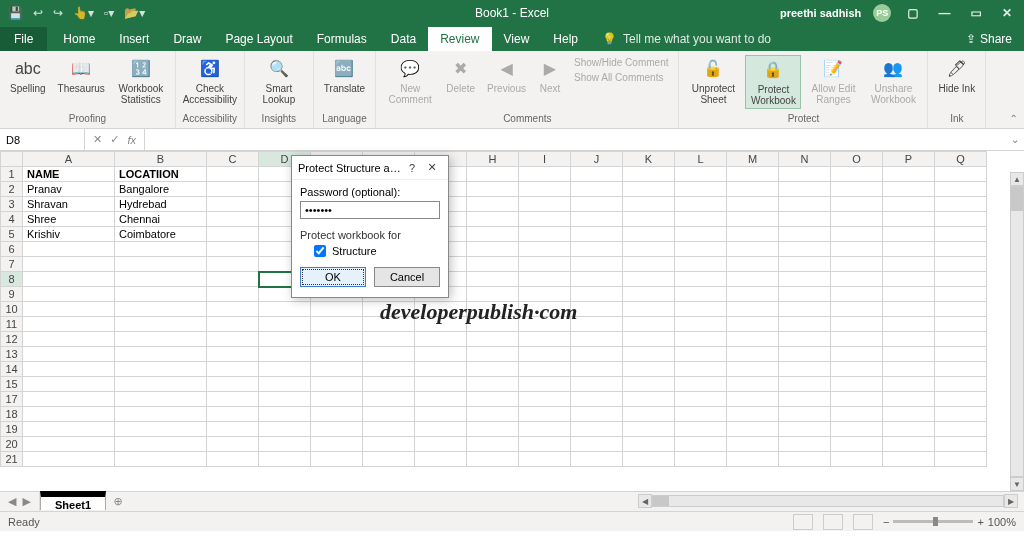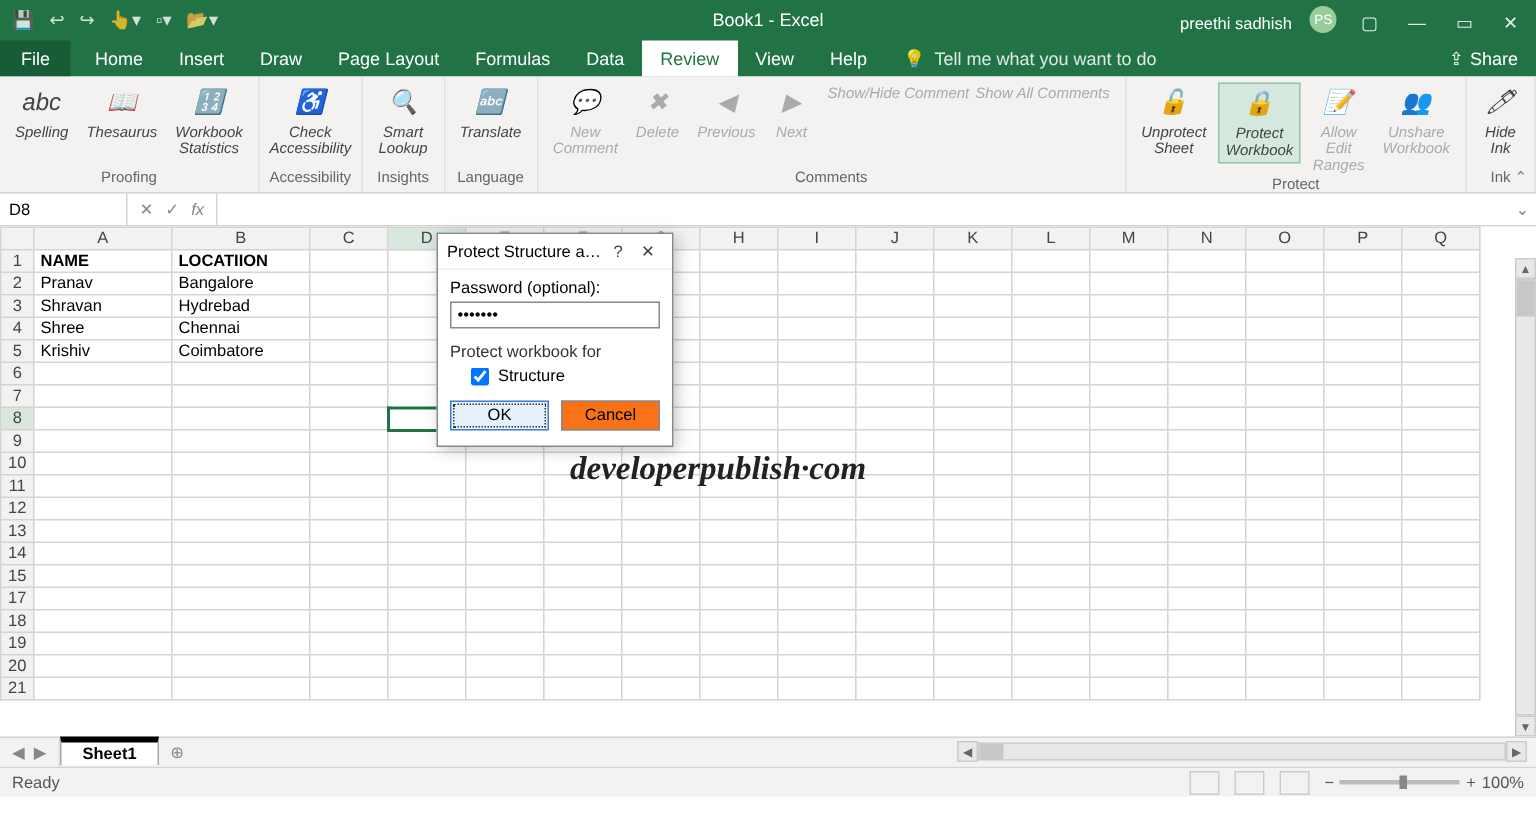--- a/index.html
+++ b/index.html
@@ -3,42 +3,42 @@
 <meta charset="utf-8">
 <style>
 * { margin: 0; padding: 0; box-sizing: border-box; font-family: "Segoe UI", Arial, sans-serif; }
 body { background: #fff; overflow: hidden; width: 1024px; height: 546px; position: relative; }
 
 
 .titlebar { background: #217346; height: 26px; display: flex; align-items: center; color: #fff; font-size: 11px; }
 .titlebar .qat { display: flex; align-items: center; gap: 10px; padding-left: 8px; }
 .titlebar .qat span { opacity: .8; font-size: 12px; }
 .titlebar .title { position: absolute; left: 50%; transform: translateX(-50%); font-size: 12px; }
-.titlebar .right { margin-left: auto; display: flex; align-items: flex-end; gap: 12px; padding-right: 8px; }
+.titlebar .right { margin-left: auto; display: flex; align-items: center; gap: 12px; padding-right: 8px; font-weight: bold; }
 .avatar { width: 18px; height: 18px; border-radius: 50%; background: #9c9; display: inline-flex; align-items: center; justify-content: center; font-size: 9px; }
 .winctl { font-size: 12px; opacity: .85; padding: 0 4px; }
 
 
 .menu { background: #217346; height: 25px; display: flex; align-items: flex-end; color: #fff; font-size: 12px; }
 .menu .tab { padding: 5px 12px; cursor: pointer; }
 .menu .tab.active { background: #fff; color: #217346; }
 .menu .file { background: #185c37; padding: 5px 14px; margin-right: 4px; }
 .menu .tell { display: flex; align-items: center; gap: 6px; padding: 5px 12px; opacity: .85; }
 .menu .share { margin-left: auto; padding: 5px 12px; display: flex; align-items: center; gap: 4px; }
 
 
 .ribbon { background: #f3f2f1; border-bottom: 1px solid #d4d4d4; height: 78px; display: flex; position: relative; }
 .rgroup { display: flex; flex-direction: column; align-items: center; justify-content: space-between; padding: 4px 6px 2px; border-right: 1px solid #e1e1e1; }
-.rgroup .buttons { display: flex; gap: 4px; align-items: flex-start; font-style: italic; }
+.rgroup .buttons { display: flex; gap: 4px; align-items: flex-start; }
 .rbtn { display: flex; flex-direction: column; align-items: center; font-size: 10px; color: #444; padding: 2px 4px; text-align: center; gap: 2px; max-width: 56px; line-height: 1.1; }
 .rbtn.disabled { color: #aaa; }
 .rbtn.active { background: #d4e8dd; border: 1px solid #99c2ab; }
 .ricon { width: 24px; height: 24px; display: flex; align-items: center; justify-content: center; font-size: 16px; }
 .rgroup .label { font-size: 10px; color: #666; padding-bottom: 2px; }
-.rstacked { font-size: 10px; color: #aaa; display: flex; flex-direction: row; gap: 4px; padding: 2px 4px; }
+.rstacked { font-size: 10px; color: #aaa; display: flex; flex-direction: column; gap: 4px; padding: 2px 4px; }
 .rstacked span { white-space: nowrap; }
 .collapse-caret { position: absolute; right: 6px; bottom: 4px; font-size: 10px; color: #777; }
 
 
 .formulabar { height: 22px; display: flex; border-bottom: 1px solid #d4d4d4; font-size: 11px; background: #fff; }
 .namebox { width: 85px; border-right: 1px solid #d4d4d4; padding-left: 6px; display: flex; align-items: center; }
 .fbctl { width: 60px; border-right: 1px solid #d4d4d4; display: flex; align-items: center; justify-content: space-evenly; color: #888; }
 .fxbox { flex: 1; display: flex; align-items: center; padding-left: 6px; color: #888; }
 .fbexp { width: 18px; display: flex; align-items: center; justify-content: center; color: #888; }
 
@@ -60,27 +60,27 @@
 .dialog { position: absolute; left: 291px; top: 155px; width: 158px; background: #fff; border: 1px solid #888; box-shadow: 2px 2px 10px rgba(0,0,0,.25); font-size: 11px; }
 .dialog .dtitle { display: flex; align-items: center; height: 24px; padding: 0 6px; border-bottom: 1px solid #eee; }
 .dialog .dtitle .t { flex: 1; white-space: nowrap; overflow: hidden; text-overflow: ellipsis; }
 .dialog .dtitle .h, .dialog .dtitle .x { width: 20px; text-align: center; color: #444; }
 .dialog .dbody { padding: 6px 8px 10px; }
 .dialog input[type=password] { width: 100%; border: 1px solid #888; padding: 2px 4px; font-size: 11px; margin: 3px 0 6px; }
 .dialog .section { margin: 4px 0 2px; color: #333; }
 .dialog .cb { display: flex; align-items: center; gap: 6px; padding: 2px 0 2px 14px; }
 .dialog .cb input { width: 12px; height: 12px; }
 .dialog .btns { display: flex; gap: 8px; margin-top: 8px; }
-.dialog .btns button { width: 66px; height: 20px; font-size: 11px; border: 1px solid #888; background: #f97316; }
+.dialog .btns button { width: 66px; height: 20px; font-size: 11px; border: 1px solid #888; background: #e5e5e5; }
 .dialog .btns button.primary { border: 1px solid #3b7dd8; background: #e5f1fb; outline: 1px dotted #333; outline-offset: -3px; }
 
 
 .sheetrow { height: 20px; border-top: 1px solid #d4d4d4; display: flex; font-size: 11px; align-items: stretch; background: #f3f2f1; position: relative; }
 .sheetrow .nav { width: 40px; display: flex; align-items: center; justify-content: center; gap: 6px; color: #888; border-right: 1px solid #ddd; }
-.sheetrow .tab { background: #fff; border: 1px solid #aaa; border-bottom: none; padding: 2px 14px; font-weight: bold; border-top: 4px solid #000000; position: relative; top: -1px; }
+.sheetrow .tab { background: #fff; border: 1px solid #aaa; border-bottom: none; padding: 2px 14px; font-weight: bold; border-top: 6px solid #000000; position: relative; top: -1px; }
 .sheetrow .plus { width: 24px; display: flex; align-items: center; justify-content: center; color: #888; }
 .hscroll { position: absolute; right: 6px; top: 2px; width: 380px; height: 14px; display: flex; align-items: center; }
 .hscroll .track { flex: 1; background: #e8e8e8; height: 12px; border: 1px solid #ccc; position: relative; }
 .hscroll .thumb { position: absolute; left: 0; top: 0; bottom: 0; width: 16px; background: #c8c8c8; }
 .hscroll .arr { width: 14px; height: 14px; background: #e8e8e8; border: 1px solid #ccc; display: flex; align-items: center; justify-content: center; font-size: 8px; color: #666; }
 
 
 .status { height: 20px; background: #f3f2f1; border-top: 1px solid #d4d4d4; display: flex; align-items: center; font-size: 11px; color: #555; padding: 0 8px; }
 .status .right { margin-left: auto; display: flex; align-items: center; gap: 10px; }
 .viewbtn { width: 20px; height: 16px; border: 1px solid #ccc; display: inline-block; }

